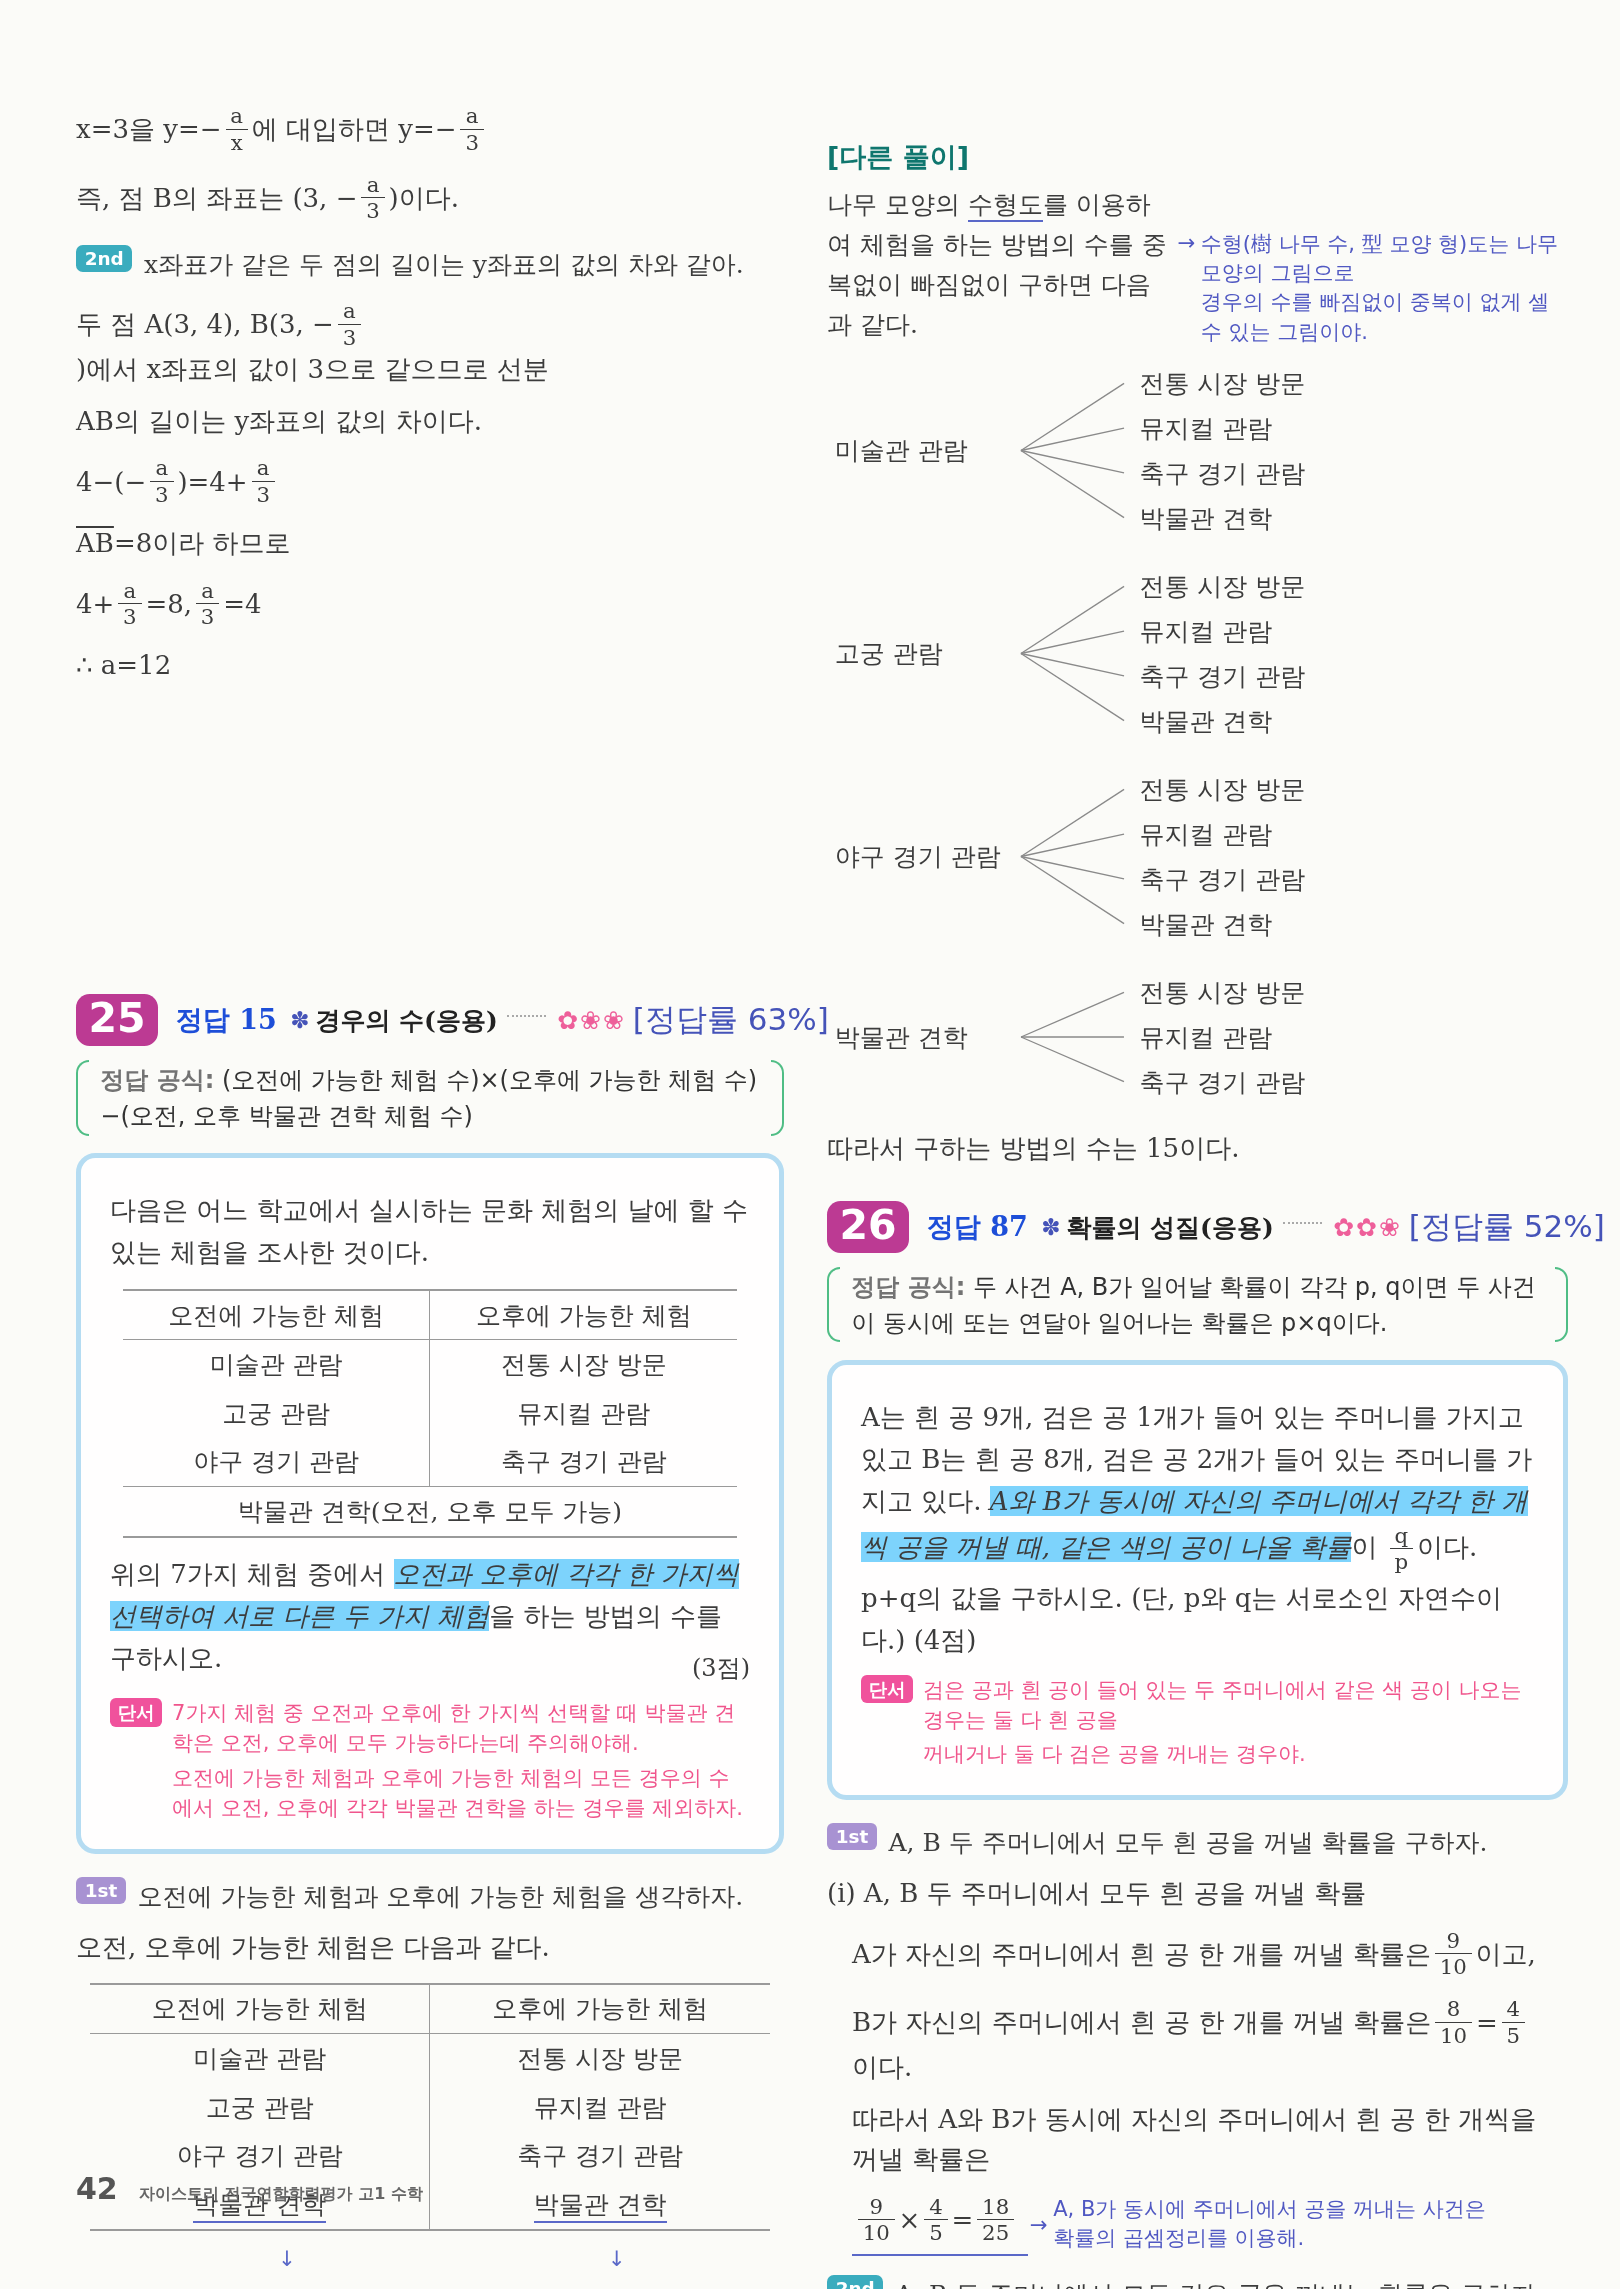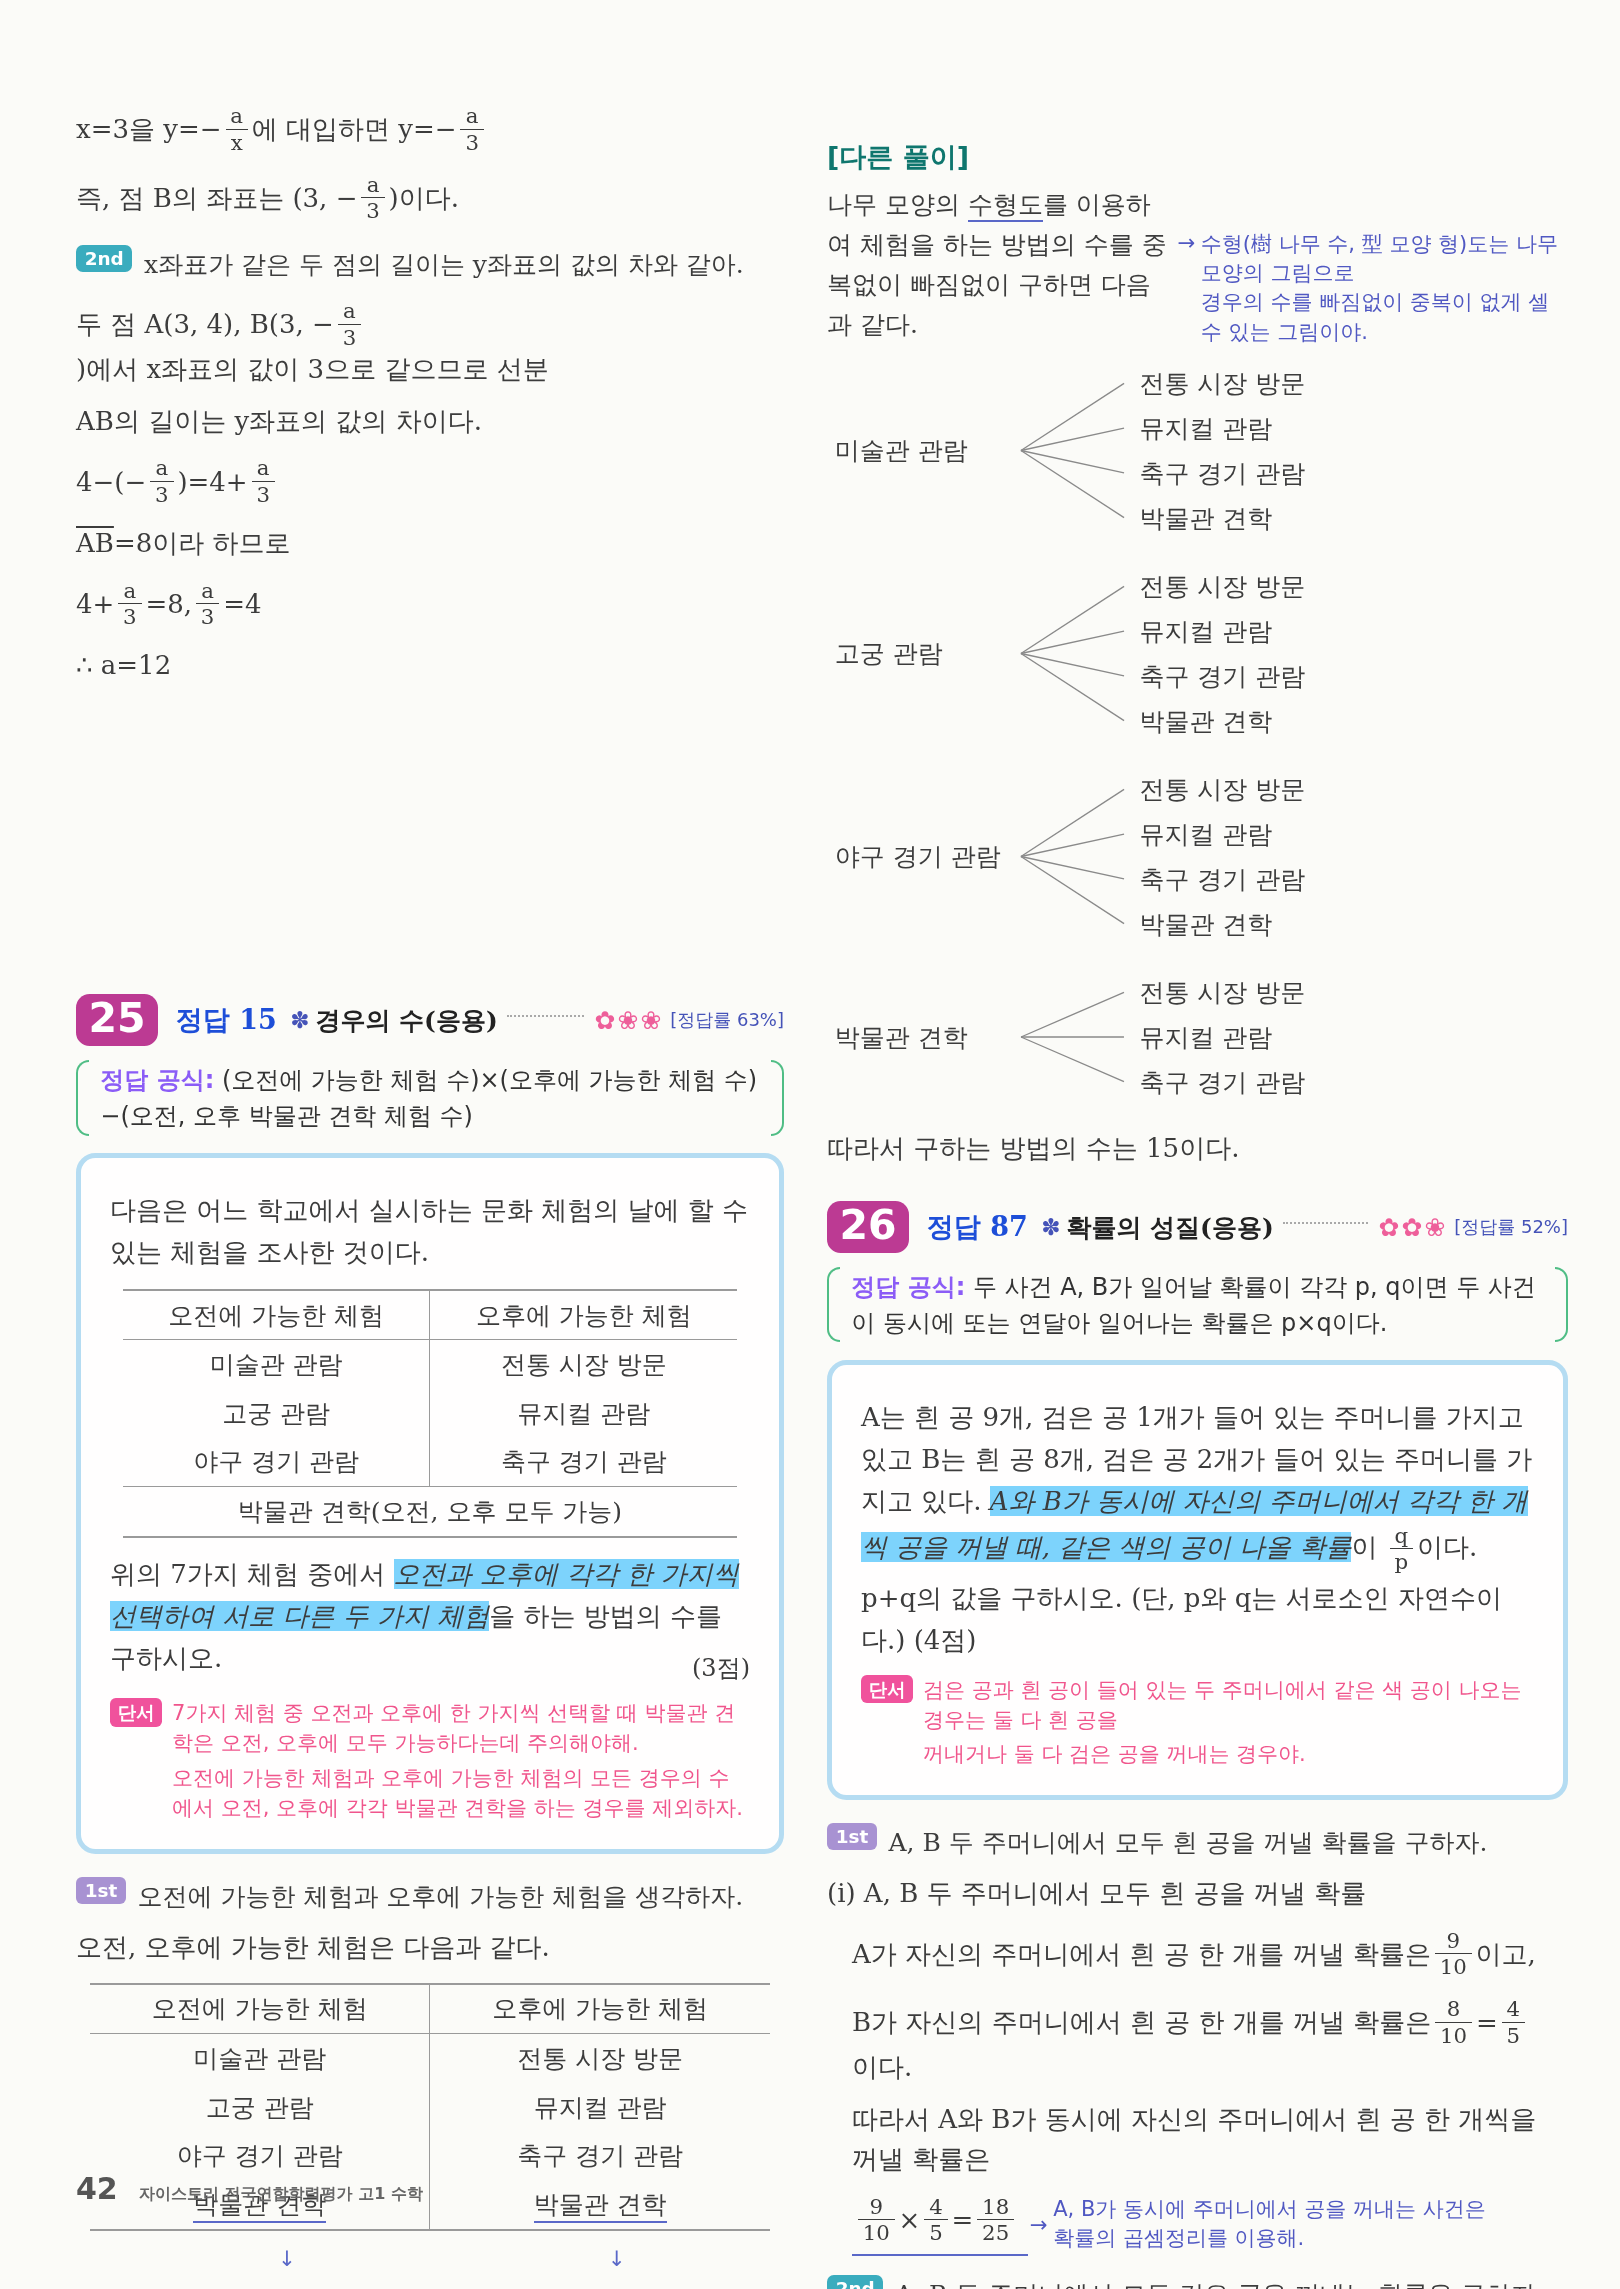--- a/index.html
+++ b/index.html
@@ -26,29 +26,29 @@
   .badge-teal{background:#3aacbe;}
   .badge-purple{background:#a892d2;border-radius:6px;}
   .prob-header{display:flex;align-items:center;margin:0 0 13.6px 0;}
   .prob-num{background:#bc3a93;color:#fff;font-family:"DejaVu Sans", sans-serif;
             font-size:41px;font-weight:bold;border-radius:13.6px;padding:0px 12.6px 3.9px 12.6px;margin-right:17.5px;}
   .prob-answer{font-size:27px;font-weight:bold;color:#1d4ed8;margin-right:13.6px;white-space:nowrap;}
   .prob-star{color:#4553b8;font-size:23px;margin-right:5.8px;}
   .prob-topic{font-size:25px;font-weight:bold;color:#222;white-space:nowrap;}
   .leader{flex:1;border-bottom:2.9px dotted #a9a9a9;margin:0 9.7px 9.7px 9.7px;height:1px;min-width:39px;}
   .flower{font-size:25px;color:#ee5f9a;margin:0 1px;}
-  .rate{font-size:18px;color:#4553b8;font-family:"DejaVu Sans", sans-serif;margin-left:7.8px;white-space:nowrap;}
+  .rate{font-size:31px;color:#4553b8;font-family:"DejaVu Sans", sans-serif;margin-left:7.8px;white-space:nowrap;}
 
   
   .formula{display:flex;align-items:stretch;margin:5.8px 0 17.5px 0;}
   .brk{width:10.7px;flex:none;border:2.4px solid #4fbd85;}
   .brk-l{border-right:none;border-radius:13.6px 0 0 13.6px;margin-right:11.6px;}
   .brk-r{border-left:none;border-radius:0 13.6px 13.6px 0;margin-left:11.6px;}
   .formula p{margin:1.9px 0;font-size:24px;line-height:1.5;font-family:"DejaVu Sans", sans-serif;color:#333;}
-  .formula-label{color:#8b5cf6;font-weight:bold;}
+  .formula-label{color:#737373;font-weight:bold;}
 
   
   .pbox{border:5.8px solid #b5dcf2;border-radius:19.4px;background:#fffefe;
         padding:25px 29px 21.3px 29px;margin:9.7px 0 23px 0;}
   .pbox .q{font-size:26px;line-height:1.62;margin:5.8px 0;}
   .hl{background:#7dd3fc;font-style:italic;}
   .points{text-align:right;font-size:24px;margin:-33px 0 1.9px 0;}
 
   
   .etable{border-collapse:collapse;width:96%;margin:15.5px auto;font-size:25px;color:#3c3c3c;

